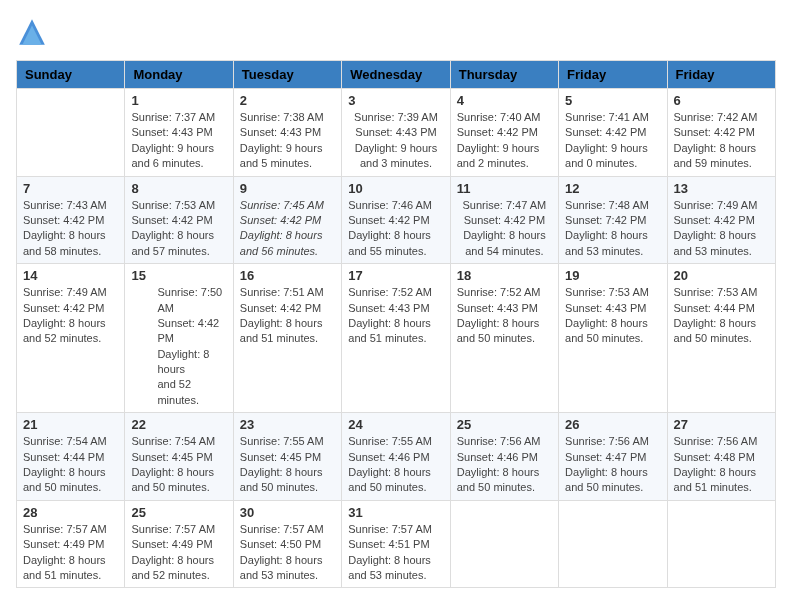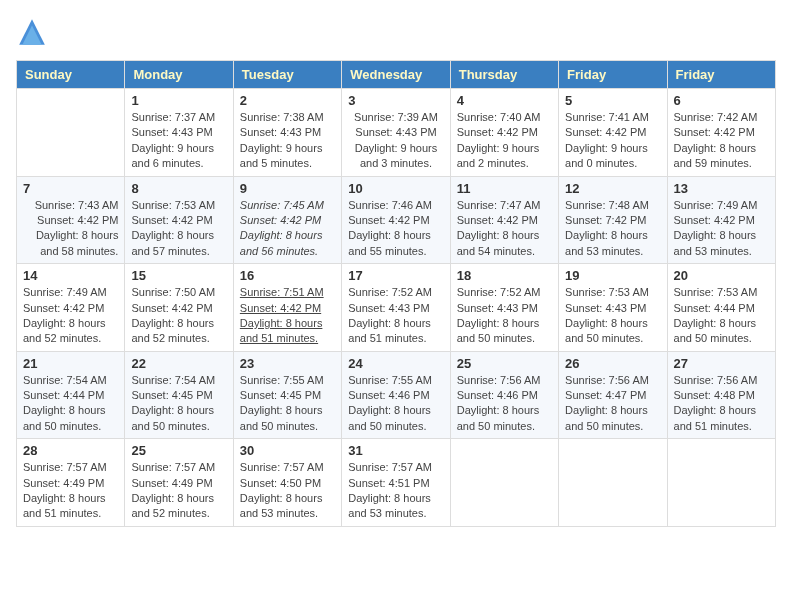--- a/index.html
+++ b/index.html
@@ -52,21 +52,21 @@
       font-size: 16px;
       color: #555;
     }
     .calendar {
       width: 100%;
       border-collapse: collapse;
       font-size: 11px;
     }
     .calendar th {
       background-color: #3a7fc1;
-      color: #fef9c3;
+      color: #000000;
       text-align: left;
       padding: 6px 8px;
       font-size: 13px;
       font-weight: bold;
       border: 1px solid #ddd;
     }
     .calendar td {
       border: 1px solid #ddd;
       vertical-align: top;
       padding: 4px 6px;
@@ -165,21 +165,21 @@
           <div class="day-number">6</div>
           <div class="day-info" style="white-space: pre-line;">Sunrise: 7:42 AM
 Sunset: 4:42 PM
 Daylight: 8 hours
 and 59 minutes.</div>
         </td>
       </tr>
       <tr>
         <td>
           <div class="day-number">7</div>
-          <div class="day-info" style="white-space: pre-line; text-align: right;">Sunrise: 7:43 AM
+          <div class="day-info" style="white-space: pre-line;">Sunrise: 7:43 AM
 Sunset: 4:42 PM
 Daylight: 8 hours
 and 58 minutes.</div>
         </td>
         <td>
           <div class="day-number">8</div>
           <div class="day-info" style="white-space: pre-line;">Sunrise: 7:53 AM
 Sunset: 4:42 PM
 Daylight: 8 hours
 and 57 minutes.</div>
@@ -193,21 +193,21 @@
         </td>
         <td>
           <div class="day-number">10</div>
           <div class="day-info" style="white-space: pre-line;">Sunrise: 7:46 AM
 Sunset: 4:42 PM
 Daylight: 8 hours
 and 55 minutes.</div>
         </td>
         <td>
           <div class="day-number">11</div>
-          <div class="day-info" style="white-space: pre-line;">Sunrise: 7:47 AM
+          <div class="day-info" style="white-space: pre-line; text-align: center;">Sunrise: 7:47 AM
 Sunset: 4:42 PM
 Daylight: 8 hours
 and 54 minutes.</div>
         </td>
         <td>
           <div class="day-number">12</div>
           <div class="day-info" style="white-space: pre-line;">Sunrise: 7:48 AM
 Sunset: 7:42 PM
 Daylight: 8 hours
 and 53 minutes.</div>
@@ -223,28 +223,28 @@
       <tr>
         <td>
           <div class="day-number">14</div>
           <div class="day-info" style="white-space: pre-line;">Sunrise: 7:49 AM
 Sunset: 4:42 PM
 Daylight: 8 hours
 and 52 minutes.</div>
         </td>
         <td>
           <div class="day-number">15</div>
-          <div class="day-info" style="white-space: pre-line;">Sunrise: 7:50 AM
+          <div class="day-info" style="white-space: pre-line; margin-left: 26px;">Sunrise: 7:50 AM
 Sunset: 4:42 PM
 Daylight: 8 hours
 and 52 minutes.</div>
         </td>
         <td>
           <div class="day-number">16</div>
-          <div class="day-info" style="white-space: pre-line; text-decoration: underline;">Sunrise: 7:51 AM
+          <div class="day-info" style="white-space: pre-line;">Sunrise: 7:51 AM
 Sunset: 4:42 PM
 Daylight: 8 hours
 and 51 minutes.</div>
         </td>
         <td>
           <div class="day-number">17</div>
           <div class="day-info" style="white-space: pre-line;">Sunrise: 7:52 AM
 Sunset: 4:43 PM
 Daylight: 8 hours
 and 51 minutes.</div>

